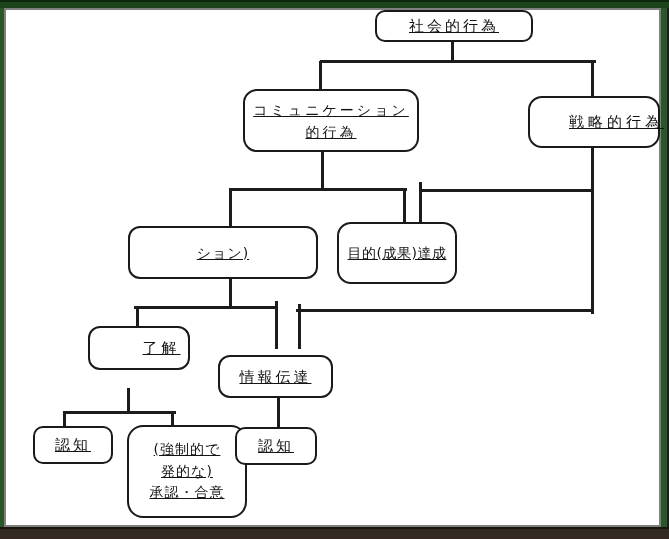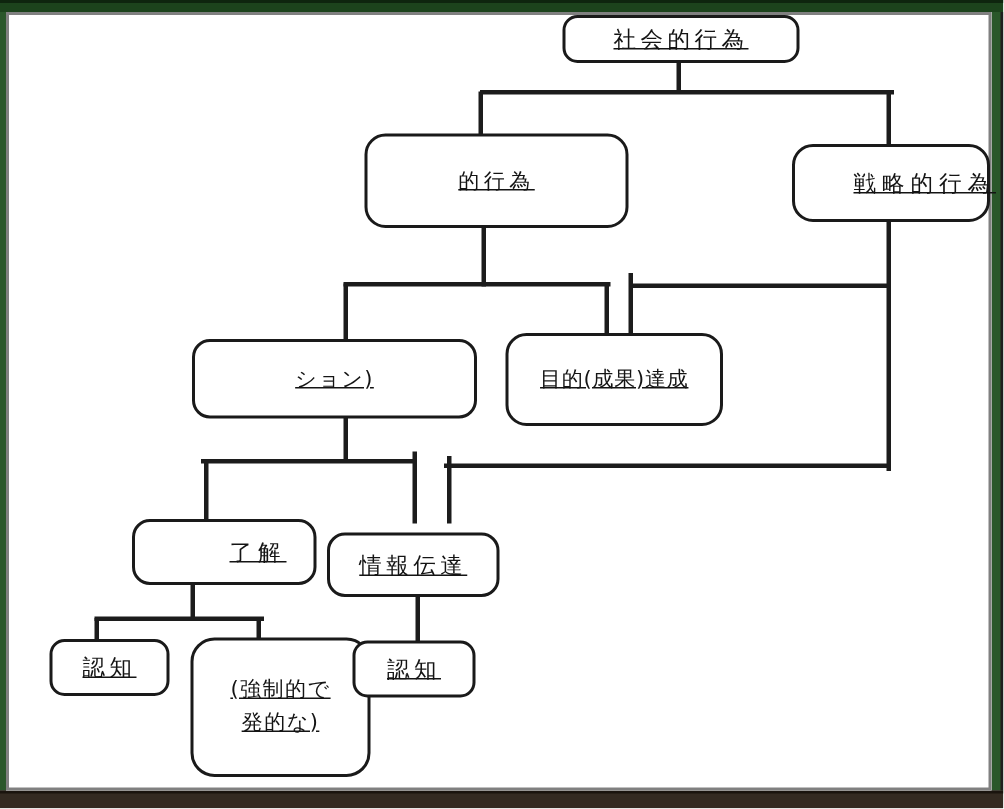--- a/index.html
+++ b/index.html
@@ -94,49 +94,51 @@
   <div class="edge" style="left:63px;top:411px;width:113px;height:3px"></div>
   <div class="edge" style="left:63px;top:412px;width:3px;height:16px"></div>
   <div class="edge" style="left:171px;top:412px;width:3px;height:15px"></div>
   <div class="edge" style="left:277px;top:388px;width:3px;height:41px"></div>
 
   <div class="node r10 fs15 sp3" style="left:375px;top:10px;width:158px;height:32px">
     <span>社会的行為</span>
   </div>
 
   <div class="node r14 sp3" style="left:243px;top:89px;width:176px;height:63px">
+    <span>コミュニケーション</span>
     <span>的行為</span>
   </div>
 
   <div class="node r14 fs15 sp4" style="left:528px;top:96px;width:132px;height:52px">
     <span>戦略的行為</span>
   </div>
 
   <div class="node sp1" style="left:128px;top:226px;width:190px;height:53px">
     <span>ション)</span>
   </div>
 
-  <div class="node r14 sp05" style="left:337px;top:222px;width:145px;height:62px">
+  <div class="node r14 sp05" style="left:337px;top:222px;width:120px;height:62px">
     <span>目的(成果)達成</span>
   </div>
 
-  <div class="node fs15 sp4" style="left:88px;top:346px;width:123px;height:44px">
+  <div class="node fs15 sp4" style="left:88px;top:326px;width:102px;height:44px">
     <span>了解</span>
   </div>
 
   <div class="node fs15 sp3" style="left:218px;top:355px;width:115px;height:43px">
     <span>情報伝達</span>
   </div>
 
   <div class="node r10 fs15 sp3" style="left:33px;top:426px;width:80px;height:38px">
     <span>認知</span>
   </div>
 
   <div class="node r16 lh21 sp1" style="left:127px;top:425px;width:120px;height:93px">
     <span>(強制的で</span>
     <span>発的な)</span>
+    <span>承認・合意</span>
   </div>
 
   <div class="node r10 fs15 sp3" style="left:235px;top:427px;width:82px;height:38px">
     <span>認知</span>
   </div>
 
 </div>
 
 </body></html>

